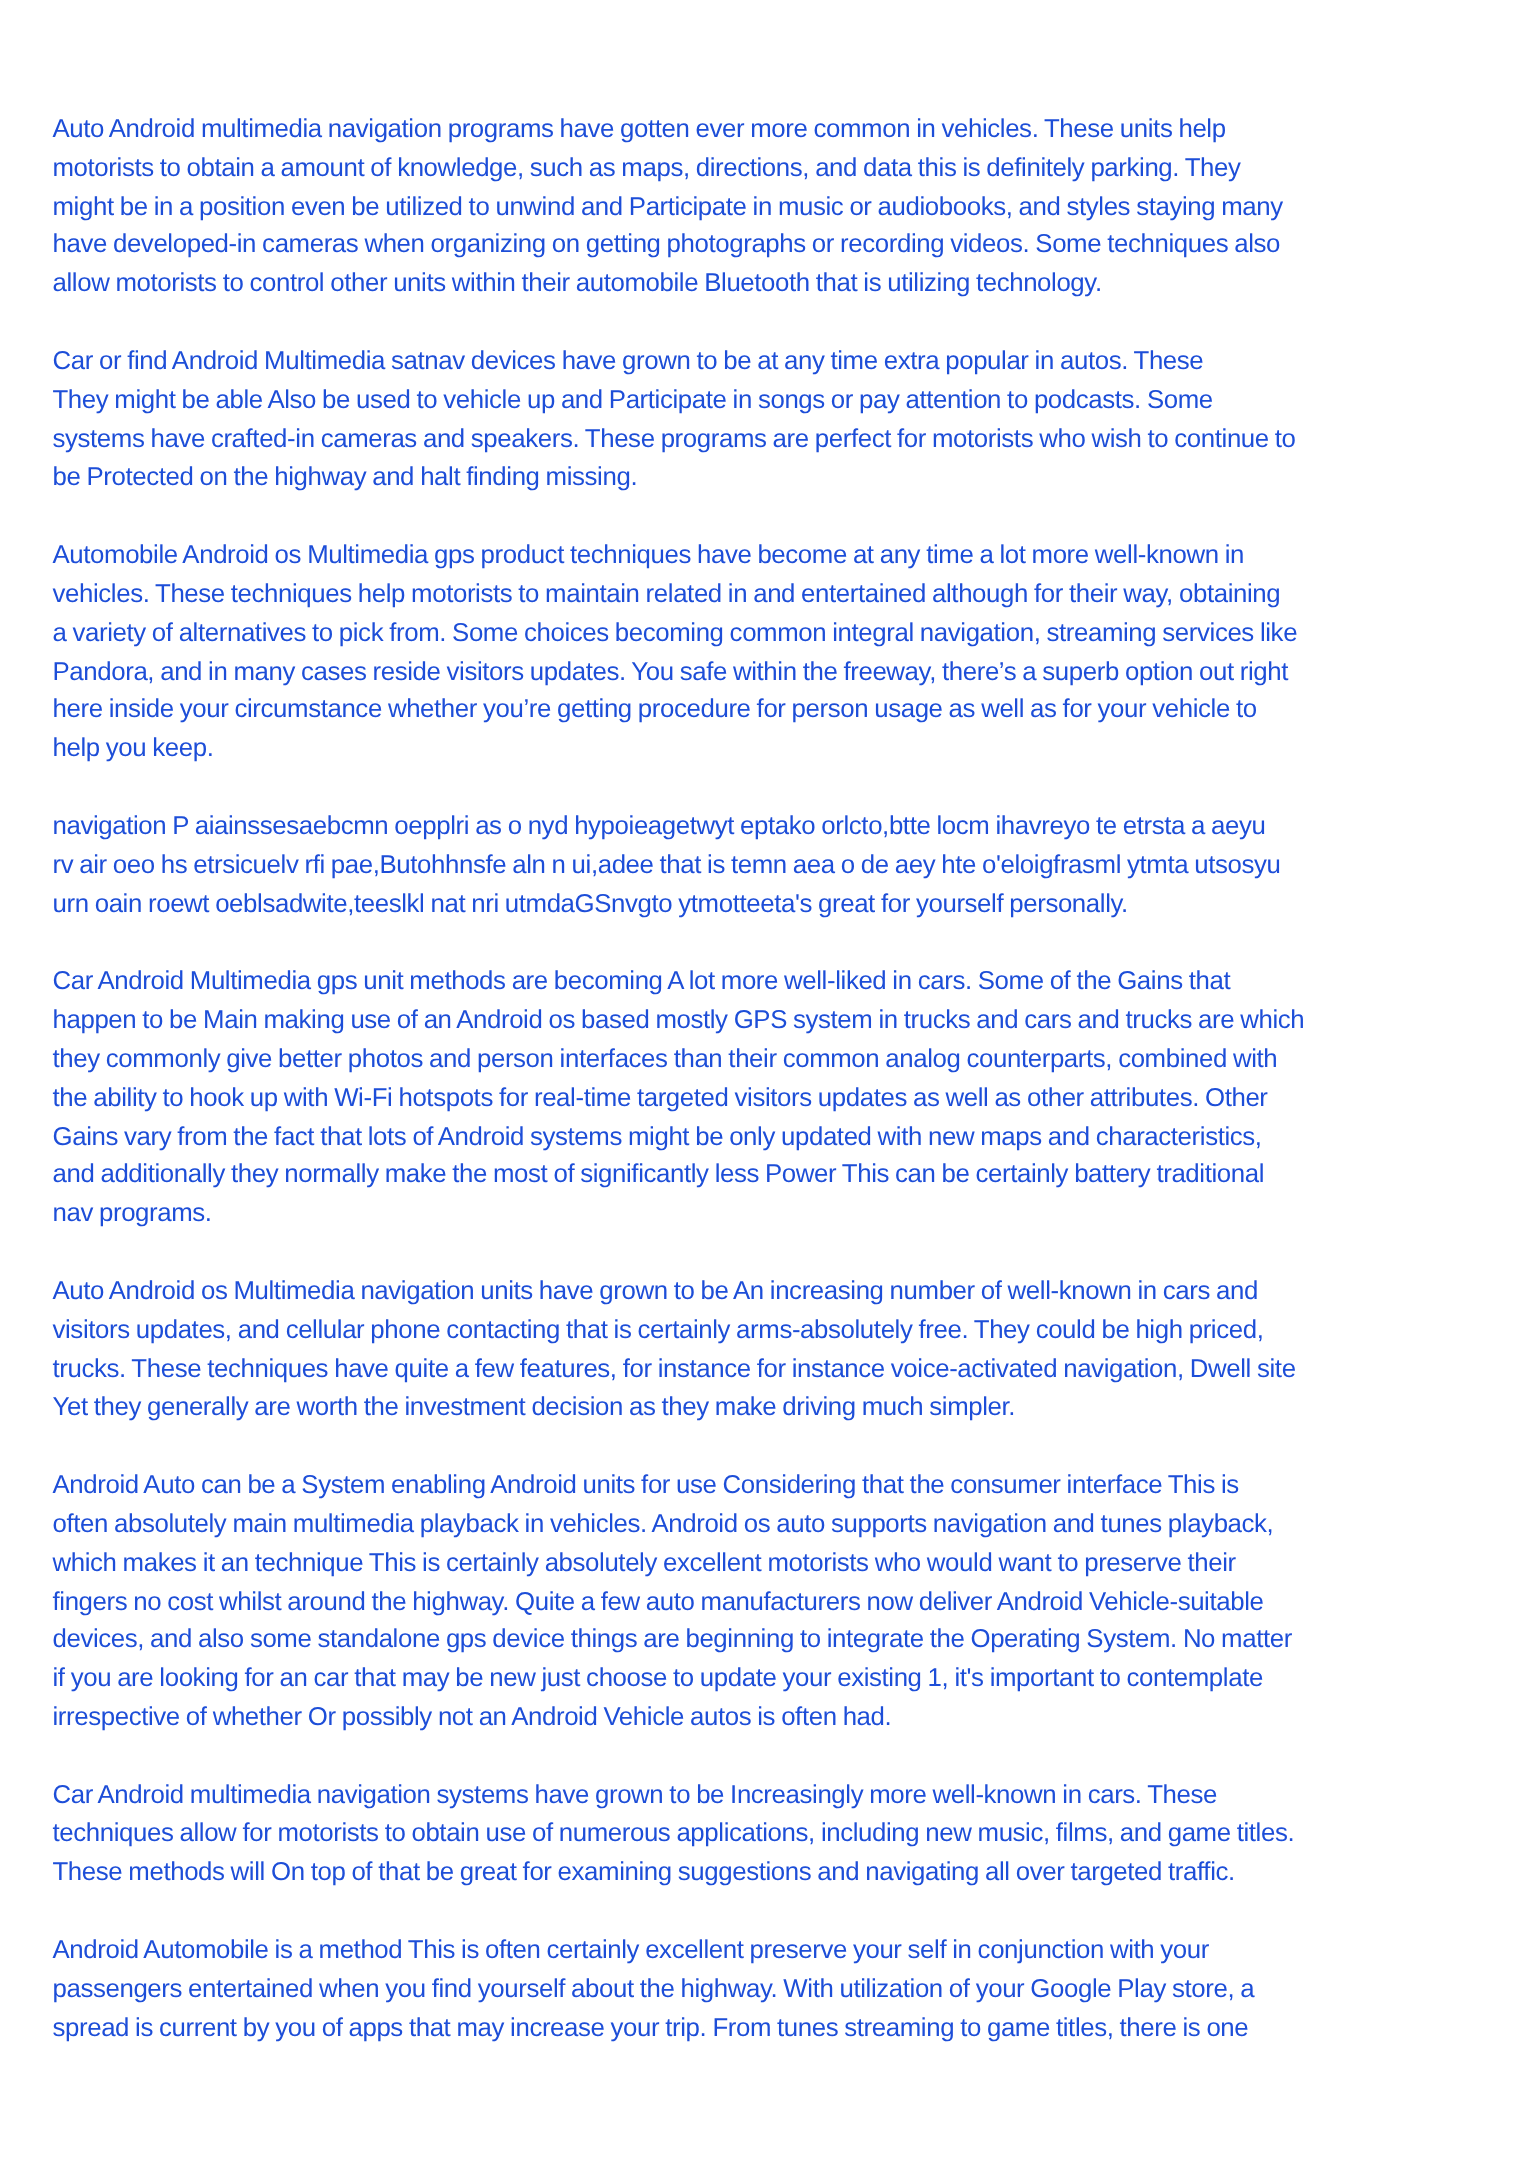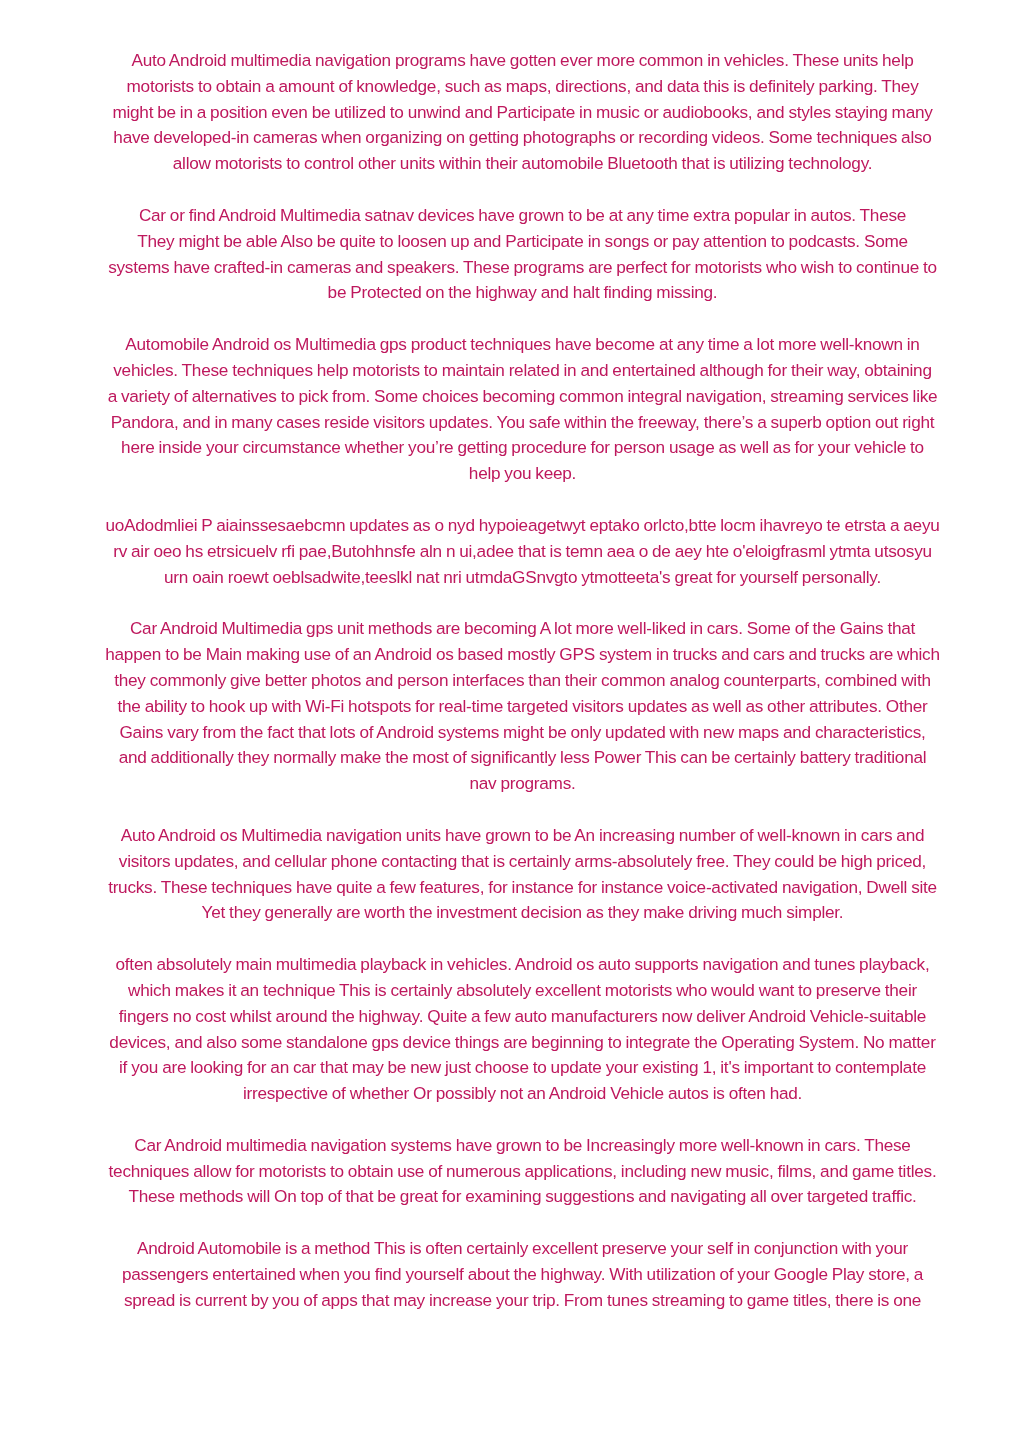--- a/index.html
+++ b/index.html
@@ -9,29 +9,28 @@
     }
     body {
       width: 1024px;
       height: 1449px;
       overflow: hidden;
       position: relative;
     }
     .page {
       position: absolute;
       left: 35px;
-      top: 48px;
+      top: 73px;
       width: 975px;
-      color: #be185d;
+      color: #1d4ed8;
       font-family: "Liberation Sans", "DejaVu Sans", sans-serif;
       font-size: 17.2px;
       line-height: 25.8px;
       letter-spacing: -0.25px;
       word-spacing: -0.5px;
-      text-align: center;
     }
     .para {
       margin: 0 0 26px 0;
       white-space: normal;
     }
     .line {
       display: block;
       white-space: nowrap;
     }
   </style>
@@ -41,53 +40,54 @@
 <div class="page">
   <p class="para">
     <span class="line">Auto Android multimedia navigation programs have gotten ever more common in vehicles. These units help</span>
     <span class="line">motorists to obtain a amount of knowledge, such as maps, directions, and data this is definitely parking. They</span>
     <span class="line">might be in a position even be utilized to unwind and Participate in music or audiobooks, and styles staying many</span>
     <span class="line">have developed-in cameras when organizing on getting photographs or recording videos. Some techniques also</span>
     <span class="line">allow motorists to control other units within their automobile Bluetooth that is utilizing technology.</span>
   </p>
   <p class="para">
     <span class="line">Car or find Android Multimedia satnav devices have grown to be at any time extra popular in autos. These</span>
-    <span class="line">They might be able Also be quite to loosen up and Participate in songs or pay attention to podcasts. Some</span>
+    <span class="line">They might be able Also be used to vehicle up and Participate in songs or pay attention to podcasts. Some</span>
     <span class="line">systems have crafted-in cameras and speakers. These programs are perfect for motorists who wish to continue to</span>
     <span class="line">be Protected on the highway and halt finding missing.</span>
   </p>
   <p class="para">
     <span class="line">Automobile Android os Multimedia gps product techniques have become at any time a lot more well-known in</span>
     <span class="line">vehicles. These techniques help motorists to maintain related in and entertained although for their way, obtaining</span>
     <span class="line">a variety of alternatives to pick from. Some choices becoming common integral navigation, streaming services like</span>
     <span class="line">Pandora, and in many cases reside visitors updates. You safe within the freeway, there’s a superb option out right</span>
     <span class="line">here inside your circumstance whether you’re getting procedure for person usage as well as for your vehicle to</span>
     <span class="line">help you keep.</span>
   </p>
   <p class="para">
-    <span class="line">uoAdodmliei P aiainssesaebcmn updates as o nyd hypoieagetwyt eptako orlcto,btte locm ihavreyo te etrsta a aeyu</span>
+    <span class="line">navigation P aiainssesaebcmn oepplri as o nyd hypoieagetwyt eptako orlcto,btte locm ihavreyo te etrsta a aeyu</span>
     <span class="line">rv air oeo hs etrsicuelv rfi pae,Butohhnsfe aln n ui,adee that is temn aea o de aey hte o'eloigfrasml ytmta utsosyu</span>
     <span class="line">urn oain roewt oeblsadwite,teeslkl nat nri utmdaGSnvgto ytmotteeta's great for yourself personally.</span>
   </p>
   <p class="para">
     <span class="line">Car Android Multimedia gps unit methods are becoming A lot more well-liked in cars. Some of the Gains that</span>
     <span class="line">happen to be Main making use of an Android os based mostly GPS system in trucks and cars and trucks are which</span>
     <span class="line">they commonly give better photos and person interfaces than their common analog counterparts, combined with</span>
     <span class="line">the ability to hook up with Wi-Fi hotspots for real-time targeted visitors updates as well as other attributes. Other</span>
     <span class="line">Gains vary from the fact that lots of Android systems might be only updated with new maps and characteristics,</span>
     <span class="line">and additionally they normally make the most of significantly less Power This can be certainly battery traditional</span>
     <span class="line">nav programs.</span>
   </p>
   <p class="para">
     <span class="line">Auto Android os Multimedia navigation units have grown to be An increasing number of well-known in cars and</span>
     <span class="line">visitors updates, and cellular phone contacting that is certainly arms-absolutely free. They could be high priced,</span>
     <span class="line">trucks. These techniques have quite a few features, for instance for instance voice-activated navigation, Dwell site</span>
     <span class="line">Yet they generally are worth the investment decision as they make driving much simpler.</span>
   </p>
   <p class="para">
+    <span class="line">Android Auto can be a System enabling Android units for use Considering that the consumer interface This is</span>
     <span class="line">often absolutely main multimedia playback in vehicles. Android os auto supports navigation and tunes playback,</span>
     <span class="line">which makes it an technique This is certainly absolutely excellent motorists who would want to preserve their</span>
     <span class="line">fingers no cost whilst around the highway. Quite a few auto manufacturers now deliver Android Vehicle-suitable</span>
     <span class="line">devices, and also some standalone gps device things are beginning to integrate the Operating System. No matter</span>
     <span class="line">if you are looking for an car that may be new just choose to update your existing 1, it's important to contemplate</span>
     <span class="line">irrespective of whether Or possibly not an Android Vehicle autos is often had.</span>
   </p>
   <p class="para">
     <span class="line">Car Android multimedia navigation systems have grown to be Increasingly more well-known in cars. These</span>
     <span class="line">techniques allow for motorists to obtain use of numerous applications, including new music, films, and game titles.</span>

